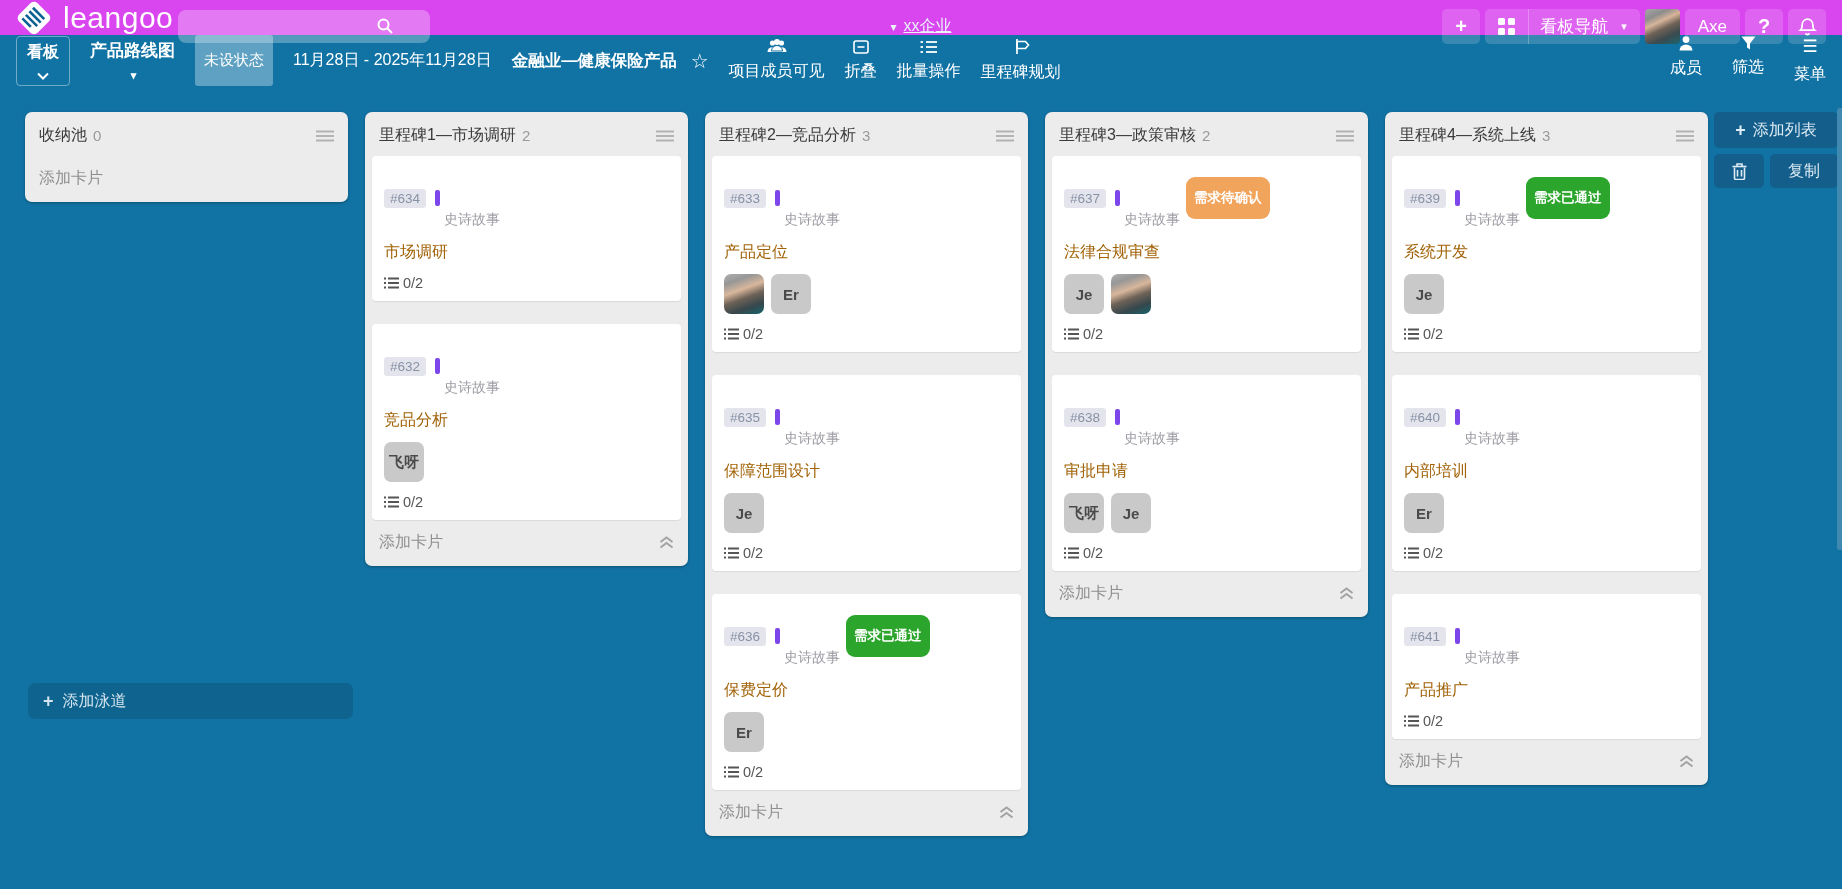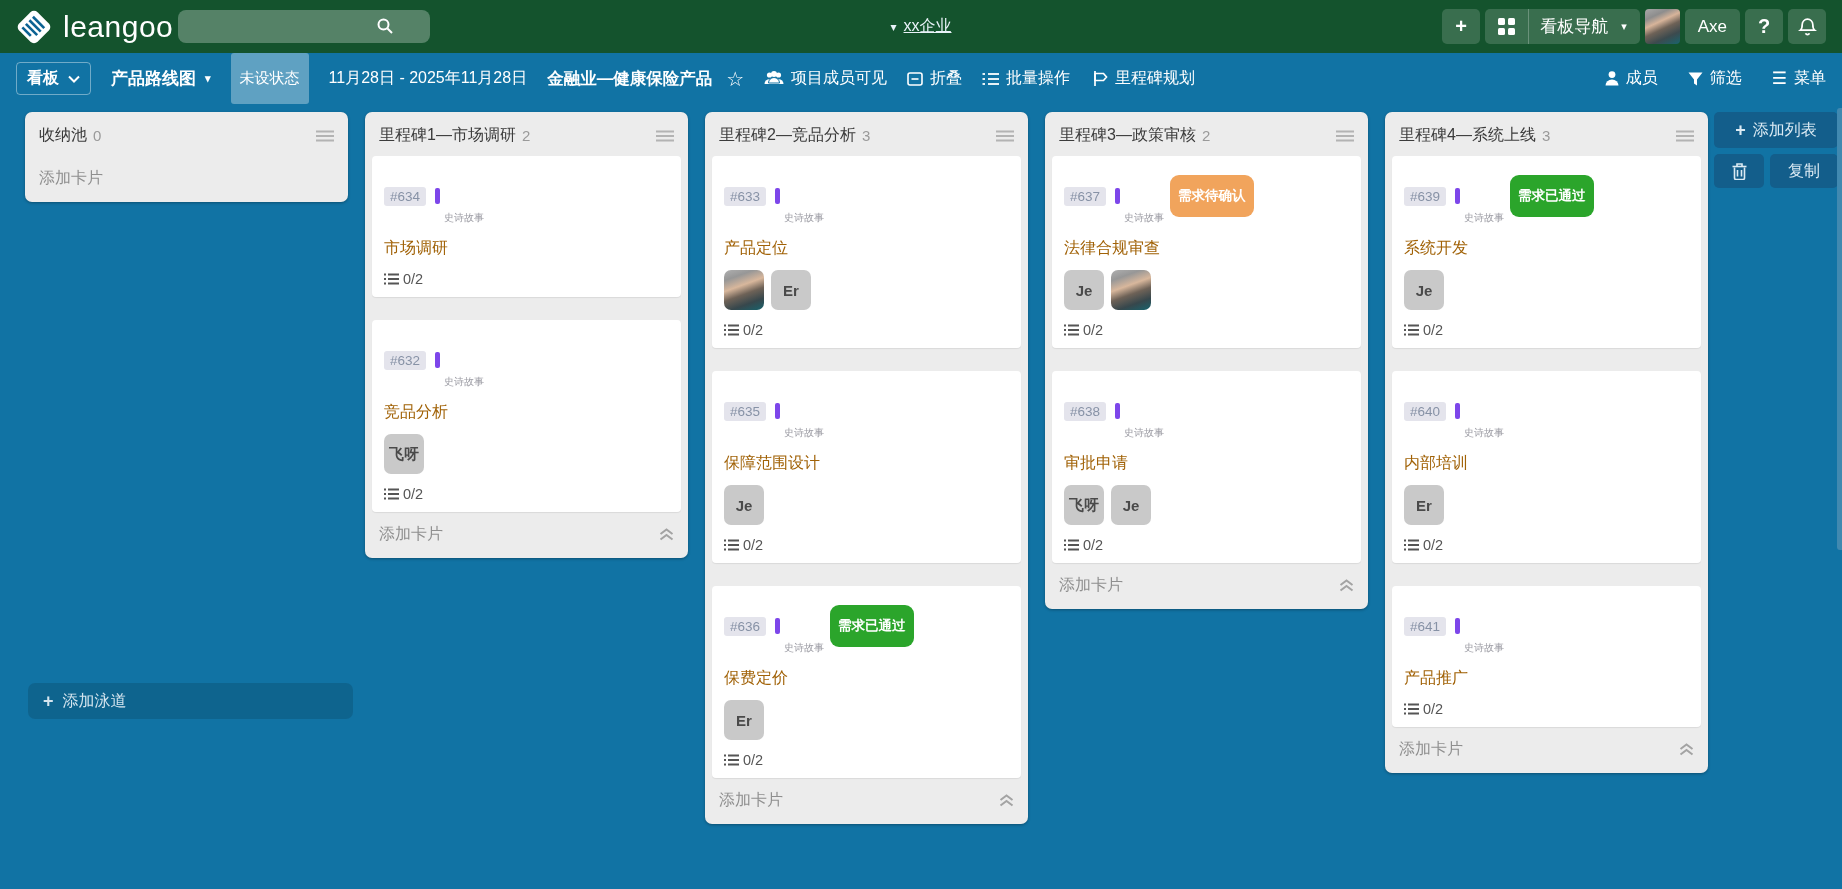--- a/index.html
+++ b/index.html
@@ -4,21 +4,21 @@
 <style>
   * { margin:0; padding:0; box-sizing:border-box; }
   html,body { width:1842px; height:889px; overflow:hidden; }
   body {
     font-family:"Liberation Sans", sans-serif;
     background:#1173a4;
     color:#fff;
     position:relative;
   }
   
-  .topbar { height:53px; background:#14532d; position:relative; display:flex; align-items:center; }
+  .topbar { height:35px; background:#d946ef; position:relative; display:flex; align-items:center; }
   .brand { display:flex; align-items:center; gap:9px; padding-left:14px; }
   .brand-text { font-size:30px; color:#fff; letter-spacing:.5px; }
   .searchwrap { position:absolute; left:178px; top:10px; width:252px; height:33px; }
   .searchwrap input {
     width:100%; height:100%; border:none; outline:none; border-radius:8px;
     background:rgba(255,255,255,.28); color:#fff; font-size:15px; padding:0 44px 0 12px;
     font-family:"Liberation Sans", sans-serif;
   }
   .search-icon { position:absolute; right:36px; top:7px; }
   .org { position:absolute; left:50%; top:0; height:53px; transform:translateX(-50%);
@@ -37,21 +37,21 @@
   .avatar-photo {
     width:35px; height:35px; border-radius:4px;
     background:linear-gradient(155deg,#a8a8a8 0%,#8d8d8d 22%,#d7b49a 38%,#6e6257 55%,#3c4a4e 75%,#19646e 100%);
     flex-shrink:0;
   }
   .user-btn { padding:0 13px; font-size:17px; }
   .caret-sm { font-size:11px; margin-left:2px; }
 
   
   .toolbar { height:51px; display:flex; align-items:center; padding:0 16px; gap:20px; font-size:16px; }
-  .tl-item { display:flex; align-items:center; gap:7px; cursor:pointer; white-space:nowrap; color:#fff; }
+  .tl-item { display:flex; align-items:center; gap:7px; cursor:pointer; white-space:nowrap; color:#fff;flex-direction:column; }
   .bold { font-weight:bold; }
   .board-menu-btn { border:1px solid rgba(255,255,255,.4); border-radius:4px; padding:5px 10px; gap:9px; }
   .status-badge { background:rgba(255,255,255,.33); color:#fff; border-radius:3px; padding:16px 9px; font-size:15px; }
   .board-title { font-weight:bold; font-size:16.5px; }
   .star { font-size:20px; line-height:1; margin-left:-6px; }
   .toolbar-right { margin-left:auto; display:flex; gap:30px; }
 
   
   .board { position:absolute; top:104px; left:0; right:0; bottom:0; }
   .columns { display:flex; gap:17px; padding:8px 0 0 25px; align-items:flex-start; }
@@ -60,21 +60,21 @@
   .col-header { display:flex; align-items:center; padding:13px 14px 10px; }
   .col-title { font-weight:normal; font-size:16px; color:#3b3b3b; }
   .col-count { color:#9a9a9a; margin-left:6px; font-size:15px; }
   .col-menu { margin-left:auto; cursor:pointer; display:flex; }
   .cards { display:flex; flex-direction:column; gap:23px; padding:0 7px; }
   .card { background:#fff; border-radius:4px; padding:11px 12px 10px; cursor:pointer;
     box-shadow:0 1px 1px rgba(0,0,0,.08); }
   .card-meta { display:flex; align-items:center; }
   .card-id { background:#e4e4ec; color:#8792a6; font-size:13.5px; padding:2px 6px; border-radius:3px; }
   .epic-bar { width:5px; height:16px; border-radius:2px; margin-left:9px; margin-right:4px; }
-  .epic-label { color:#9b9ba3; font-size:10px;margin-top:44px; }
+  .epic-label { color:#9b9ba3; font-size:14px;margin-top:44px; }
   .tag { color:#fff; font-size:13.5px; font-weight:bold; padding:12px 8px; border-radius:9px; margin-left:6px; white-space:nowrap; }
   .card-title { font-size:16px; color:#a16207; margin-top:13px; }
   .card-members { display:flex; gap:7px; margin-top:11px; }
   .avatar { width:40px; height:40px; border-radius:7px; background:#c9c9c9; color:#4a4a4a;
     font-weight:bold; font-size:15px; display:flex; align-items:center; justify-content:center; }
   .avatar.photo {
     background:linear-gradient(160deg,#b0b0b0 0%,#979797 20%,#d8b79c 40%,#6e6257 58%,#37474c 78%,#17636d 100%);
   }
   .card-checklist { margin-top:12px; display:flex; align-items:center; gap:4px; color:#555; font-size:14.5px; }
   .col-footer { display:flex; align-items:center; padding:12px 14px 13px; color:#8f8f8f; font-size:16px; }

